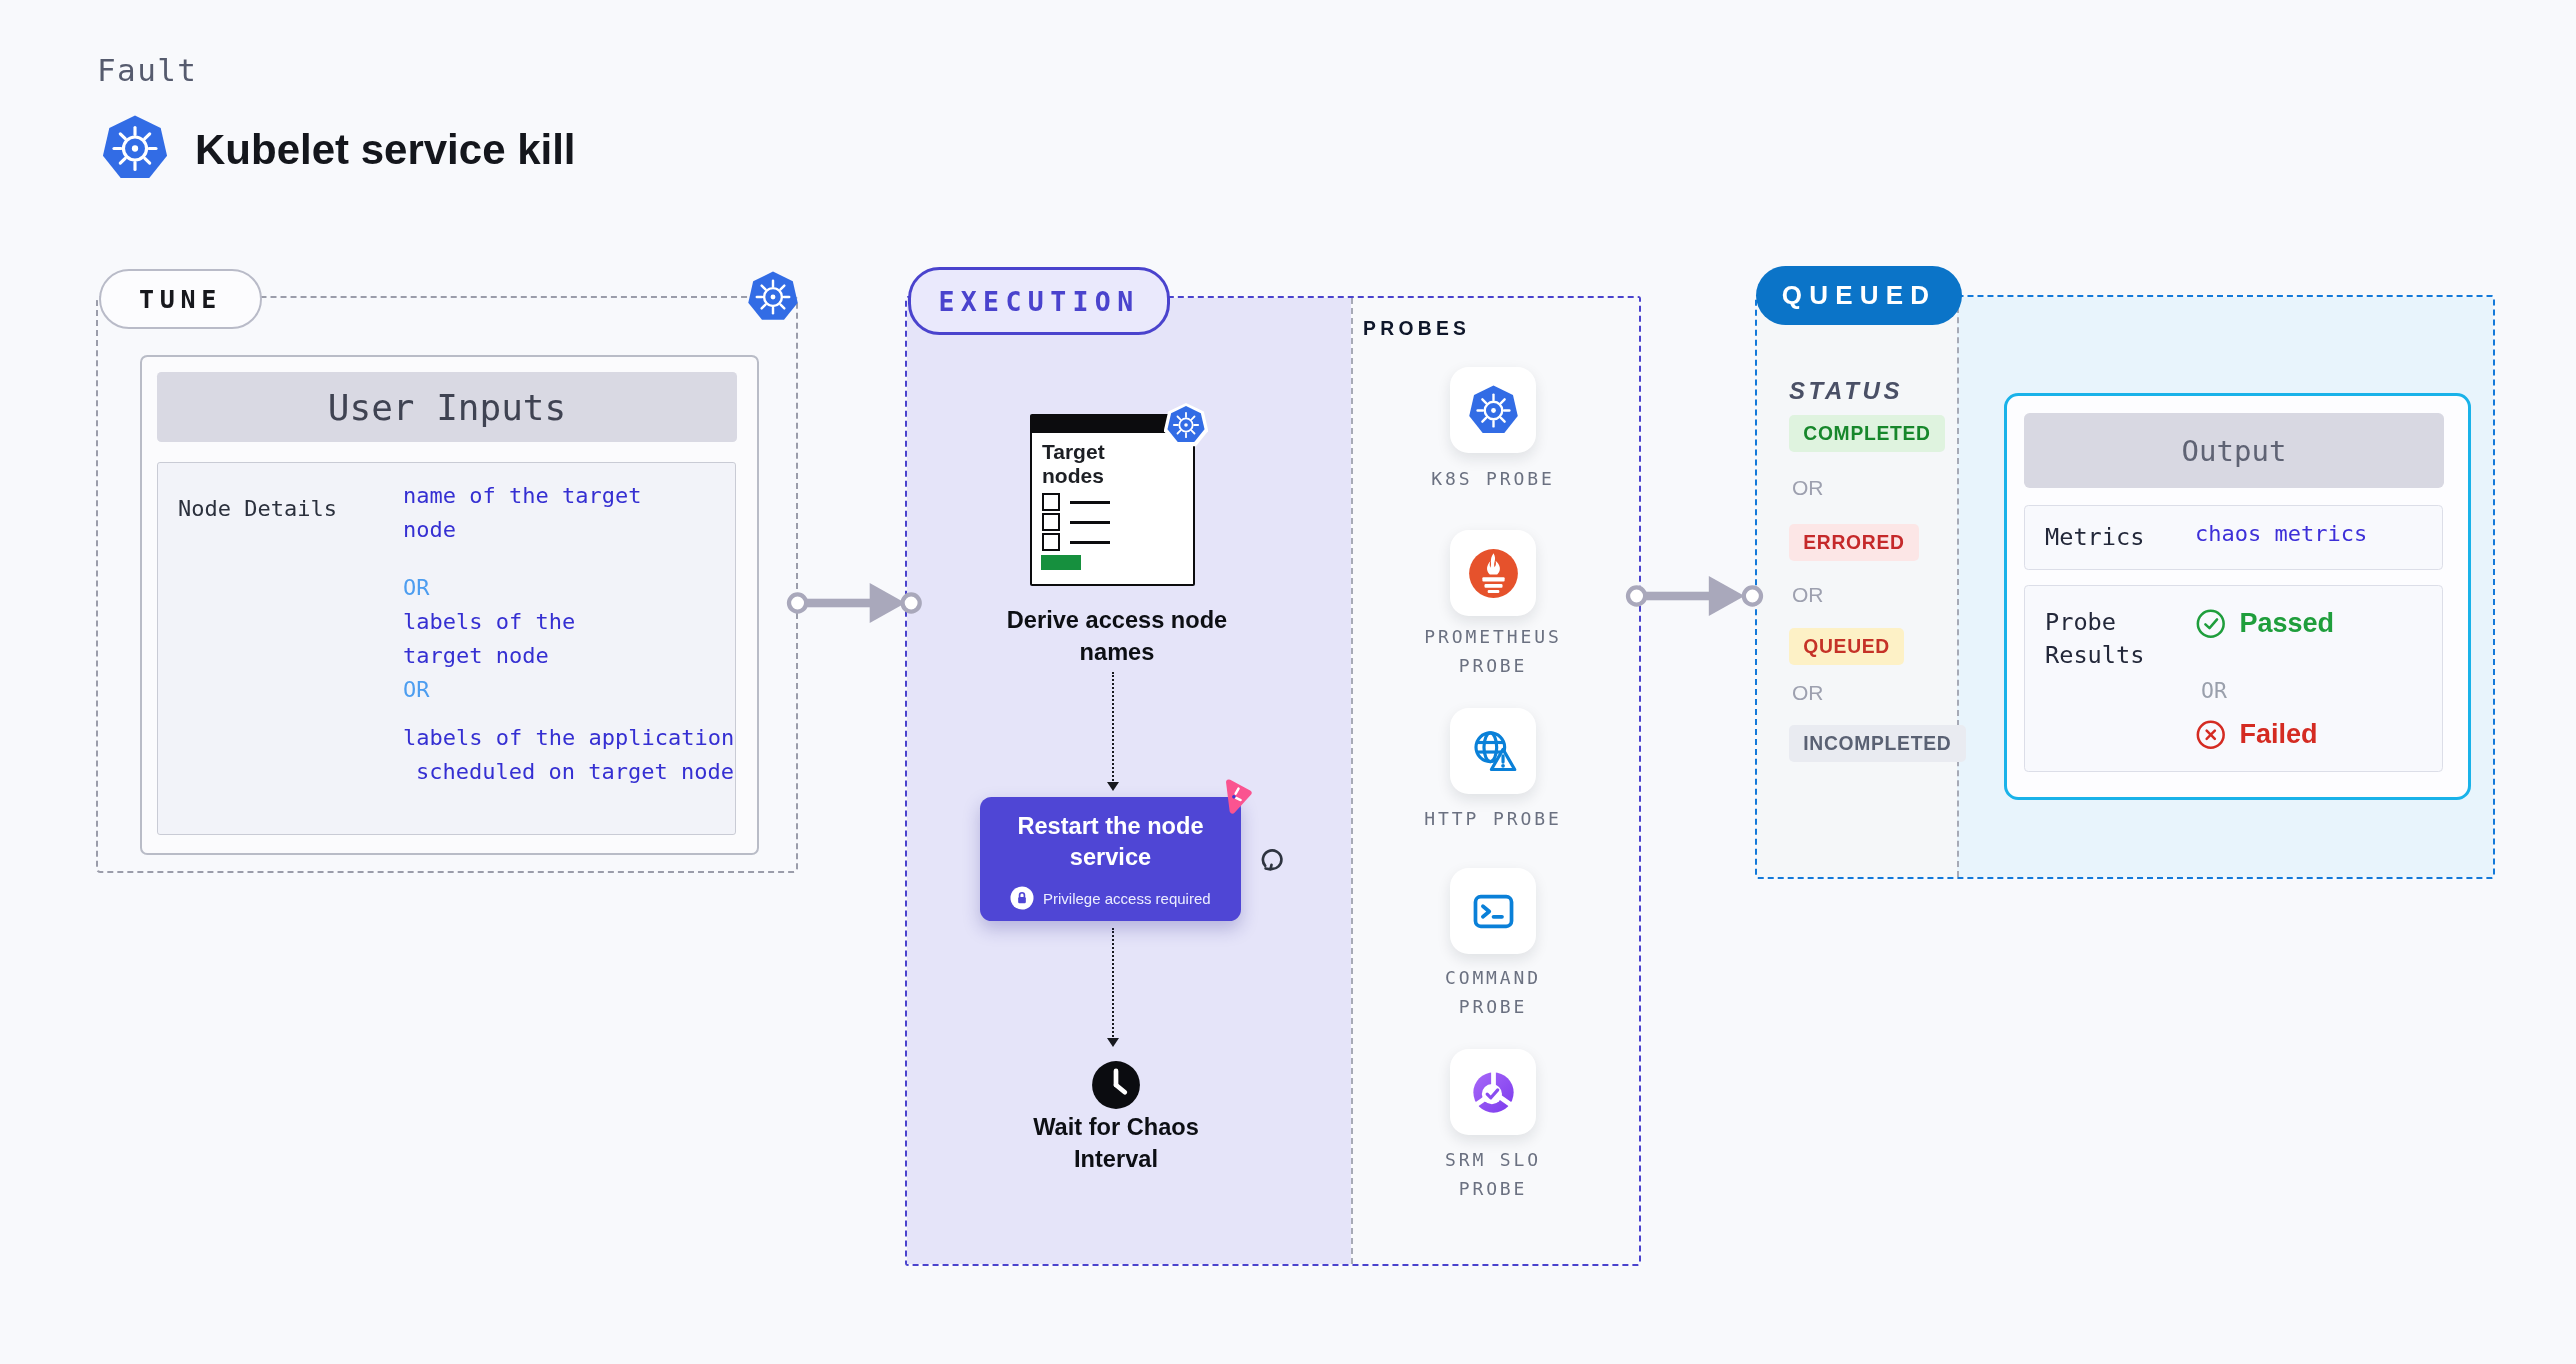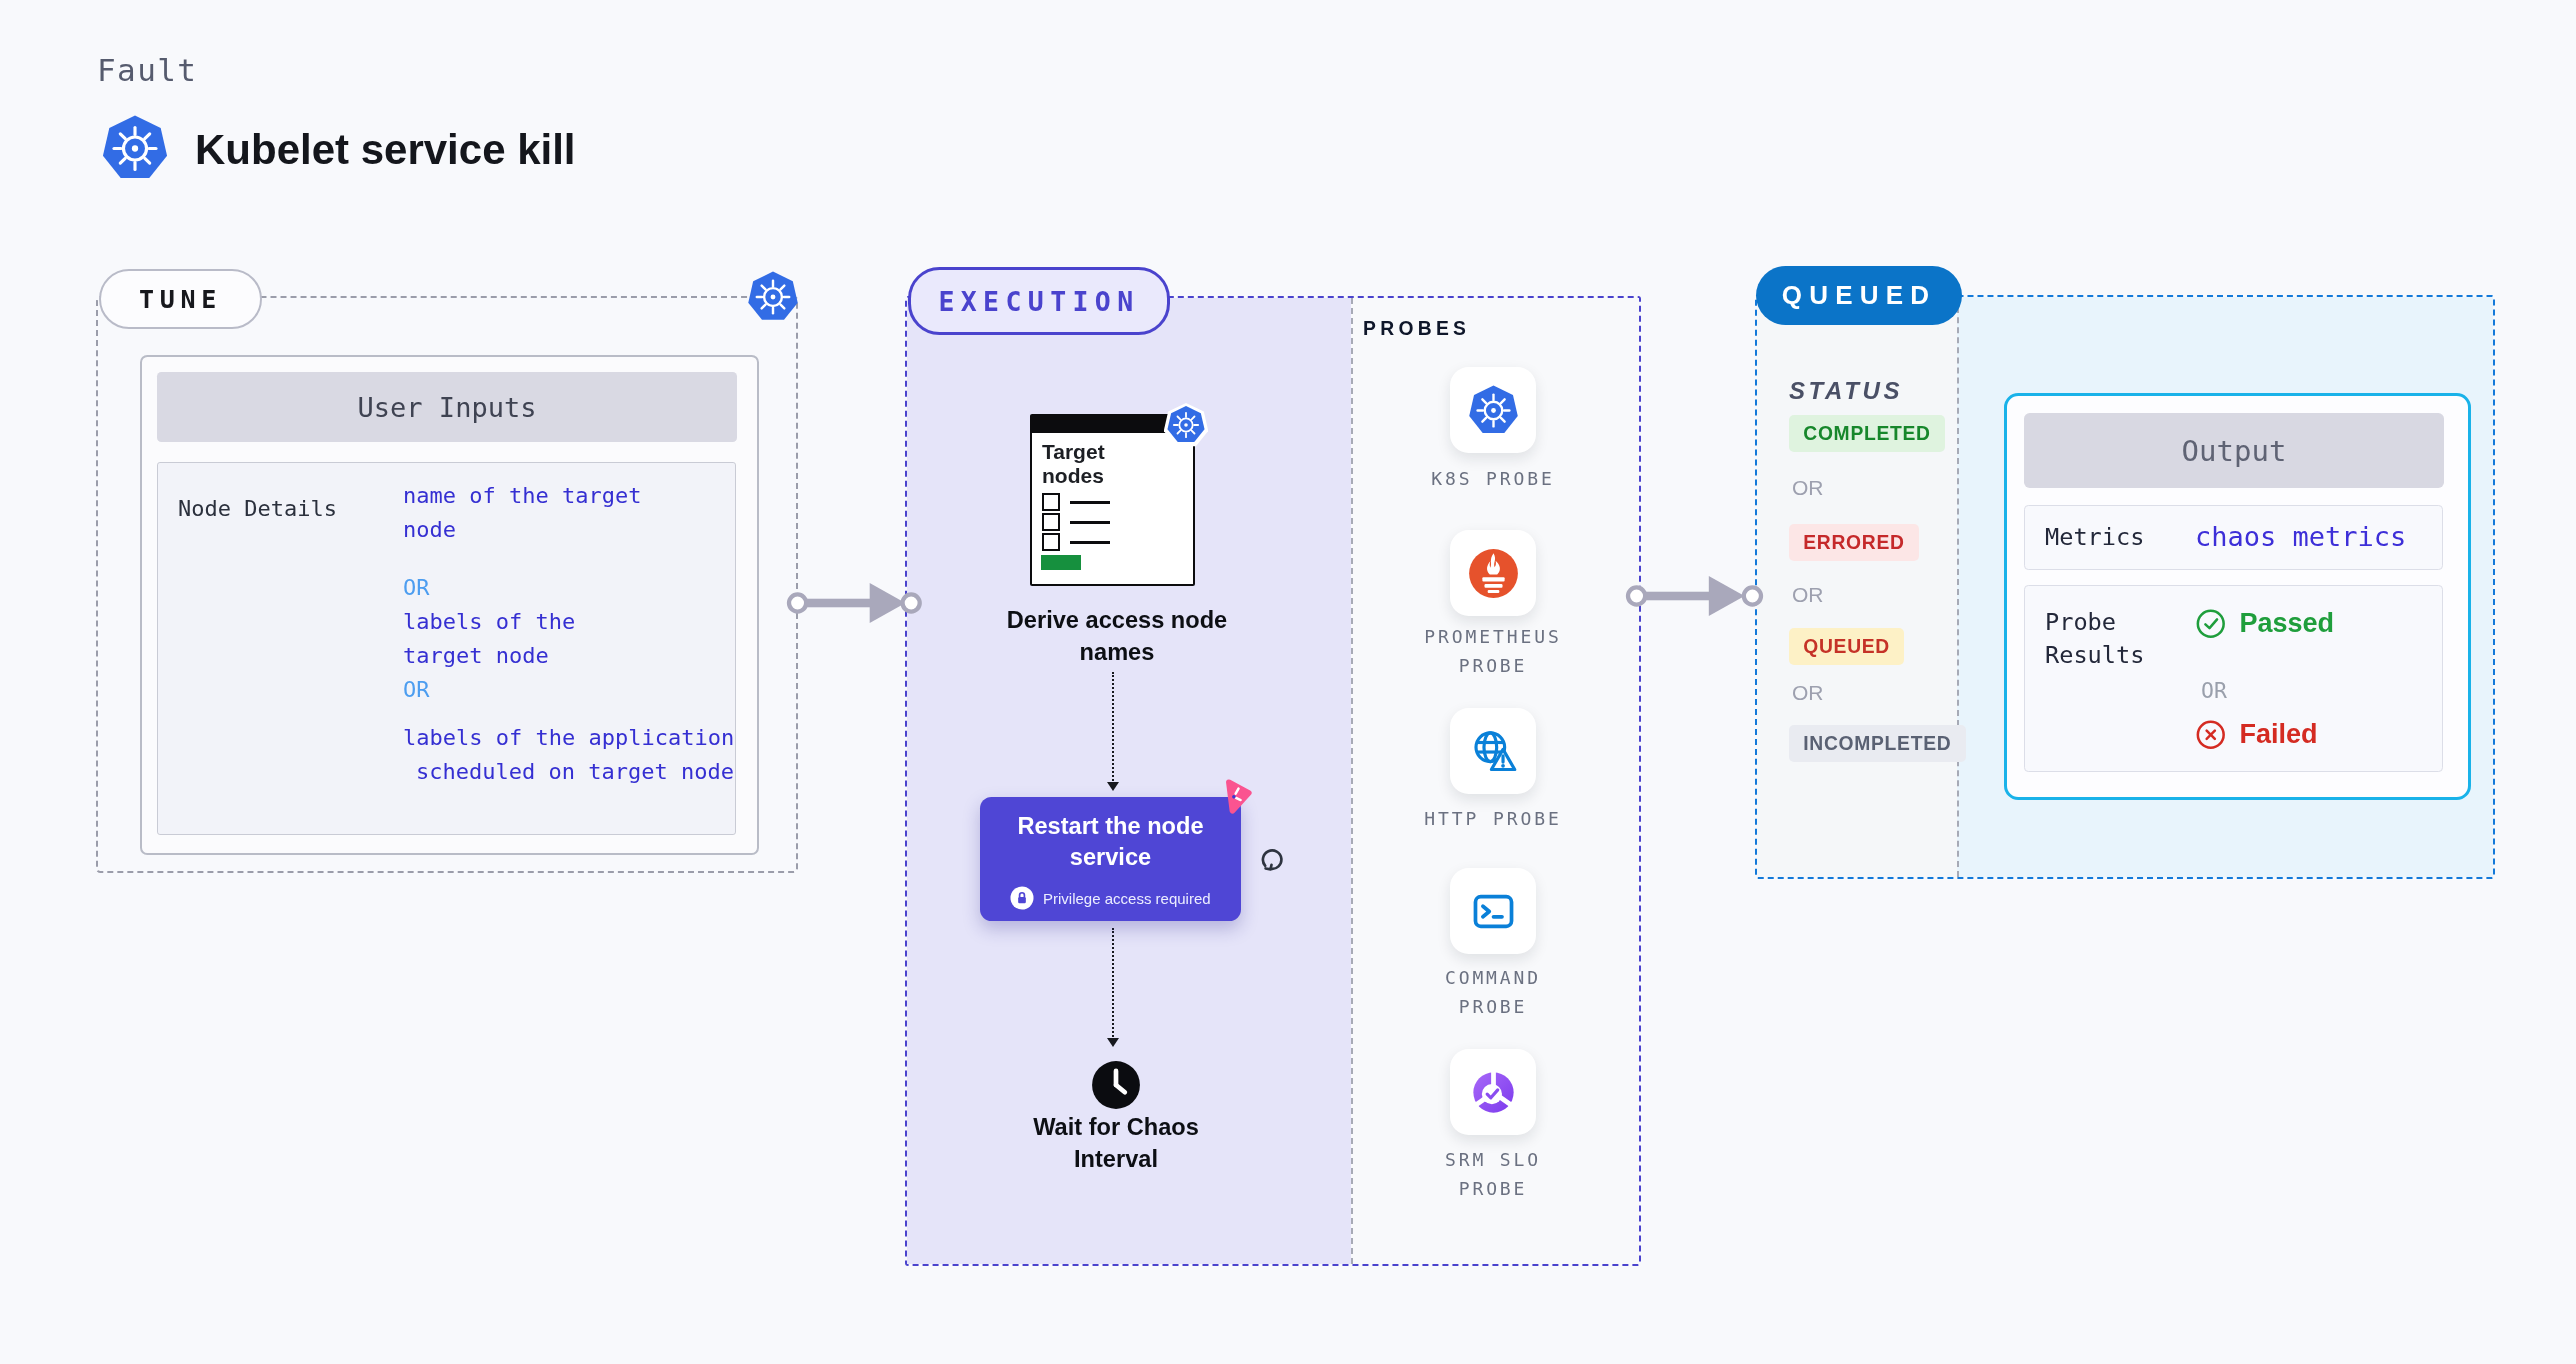--- a/index.html
+++ b/index.html
@@ -20,21 +20,21 @@
   .exec-badge{left:908px;top:267px;width:256px;height:62px;background:#eae9fc;border:3.6px solid #4a43cd;
     font-size:26.5px;font-weight:700;letter-spacing:6.4px;color:#4a43cd;}
   .result-badge{left:1756px;top:266px;width:206px;height:59px;background:#0b74c8;
     font-size:26px;font-weight:700;letter-spacing:7.2px;color:#fff;}
 
   
   .tune-box{left:96px;top:296px;width:698px;height:573px;border:2.1px dashed #9b9daa;border-radius:4.3px;}
   .tune-k8s{left:746px;top:269px;width:54px;height:56px;z-index:7;}
   .ui-panel{left:140px;top:355px;width:615px;height:496px;background:#fbfbfd;border:2.1px solid #b9bcc7;border-radius:7.2px;}
   .ui-header{left:15px;top:15px;width:580px;height:70px;background:#d9d9e3;border-radius:4.3px;
-    display:flex;align-items:center;justify-content:center;font-size:27px;color:#3f4352;}
+    display:flex;align-items:center;justify-content:center;font-size:36px;color:#3f4352;}
   .ui-content{left:15px;top:105px;width:577px;height:371px;background:#f2f3f9;border:1.4px solid #c9cbd5;border-radius:2.9px;}
   .row-label{left:20px;top:33px;font-size:22px;color:#2b303d;white-space:nowrap;}
   .val-lines{left:245px;top:0;width:337px;}
   .val-lines div{font-size:22px;line-height:34px;white-space:nowrap;color:#352fd2;}
   .val-lines .or{color:#4d9df0;}
   .vl-1{margin-top:15.8px;} .vl-3{margin-top:24px;} .vl-7{margin-top:14.3px;} .indent{padding-left:13px;}
 
   
   .exec-box{left:905px;top:296px;width:732px;height:966px;border:2.1px dashed #4a43cd;border-radius:2.9px;overflow:hidden;}
   .exec-left-bg{left:0;top:0;width:444px;height:100%;background:#e5e4f9;}
@@ -91,21 +91,21 @@
   .status-or{left:1792px;font-size:21px;color:#9da0af;font-weight:500;}
   .sor1{top:476px;} .sor2{top:583px;} .sor3{top:681px;}
   .output-card{left:2004px;top:393px;width:461px;height:401px;background:#fdfdff;border:3.6px solid #19b2e9;border-radius:14.3px;z-index:3;}
   .output-header{left:17px;top:17px;width:420px;height:75px;background:#d8d8e2;border-radius:5.7px;
     display:flex;align-items:center;justify-content:center;font-size:29px;color:#5f6374;}
   .output-row{left:17px;width:417px;background:#f8f9fd;border:1.4px solid #dcdee8;border-radius:4.3px;}
   .row-metrics{top:109px;height:63px;}
   .row-proberes{top:189px;height:185px;}
   .out-label{left:20px;font-size:23.6px;color:#23283a;line-height:33px;white-space:pre-line;}
   .metrics-label{top:15px;}
-  .metrics-value{left:170px;top:15px;font-size:27px;color:#3d2fd8;white-space:nowrap;}
+  .metrics-value{left:170px;top:15px;font-size:22px;color:#3d2fd8;white-space:nowrap;}
   .proberes-label{top:20px;width:129px;}
   .passed-row,.failed-row{left:170px;display:flex;align-items:flex-start;gap:13px;}
   .passed-row{top:21.5px;} .failed-row{top:133px;}
   .result-icon{width:31.5px;height:31.5px;}
   .passed-text{font-size:27px;font-weight:700;color:#1f9e3c;}
   .failed-text{font-size:27px;font-weight:700;color:#d42b22;}
   .probe-or{left:176px;top:92px;font-size:21.5px;color:#9aa0ac;}
 
   .flow-arrow{z-index:8;}
 </style>

